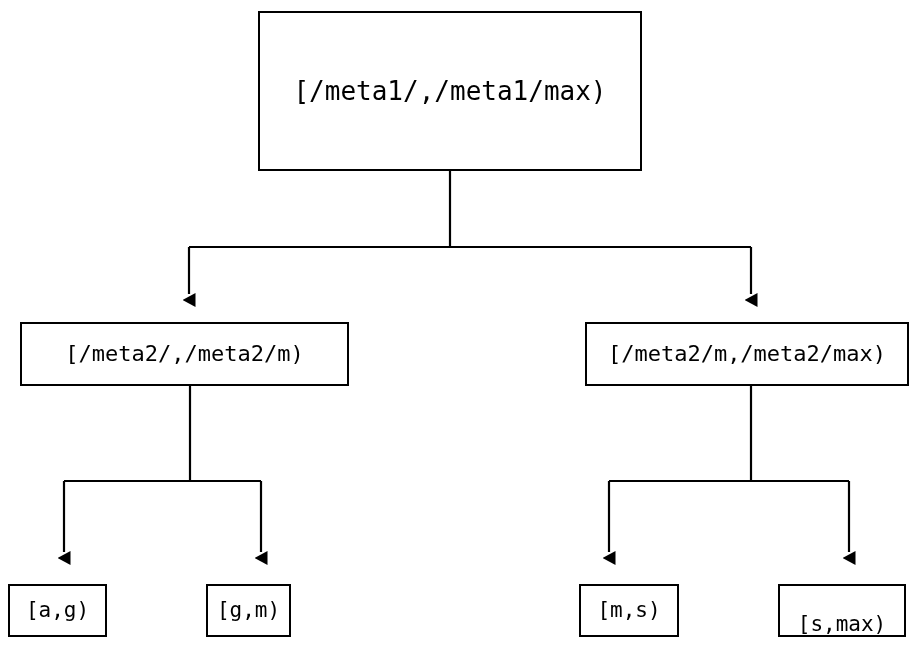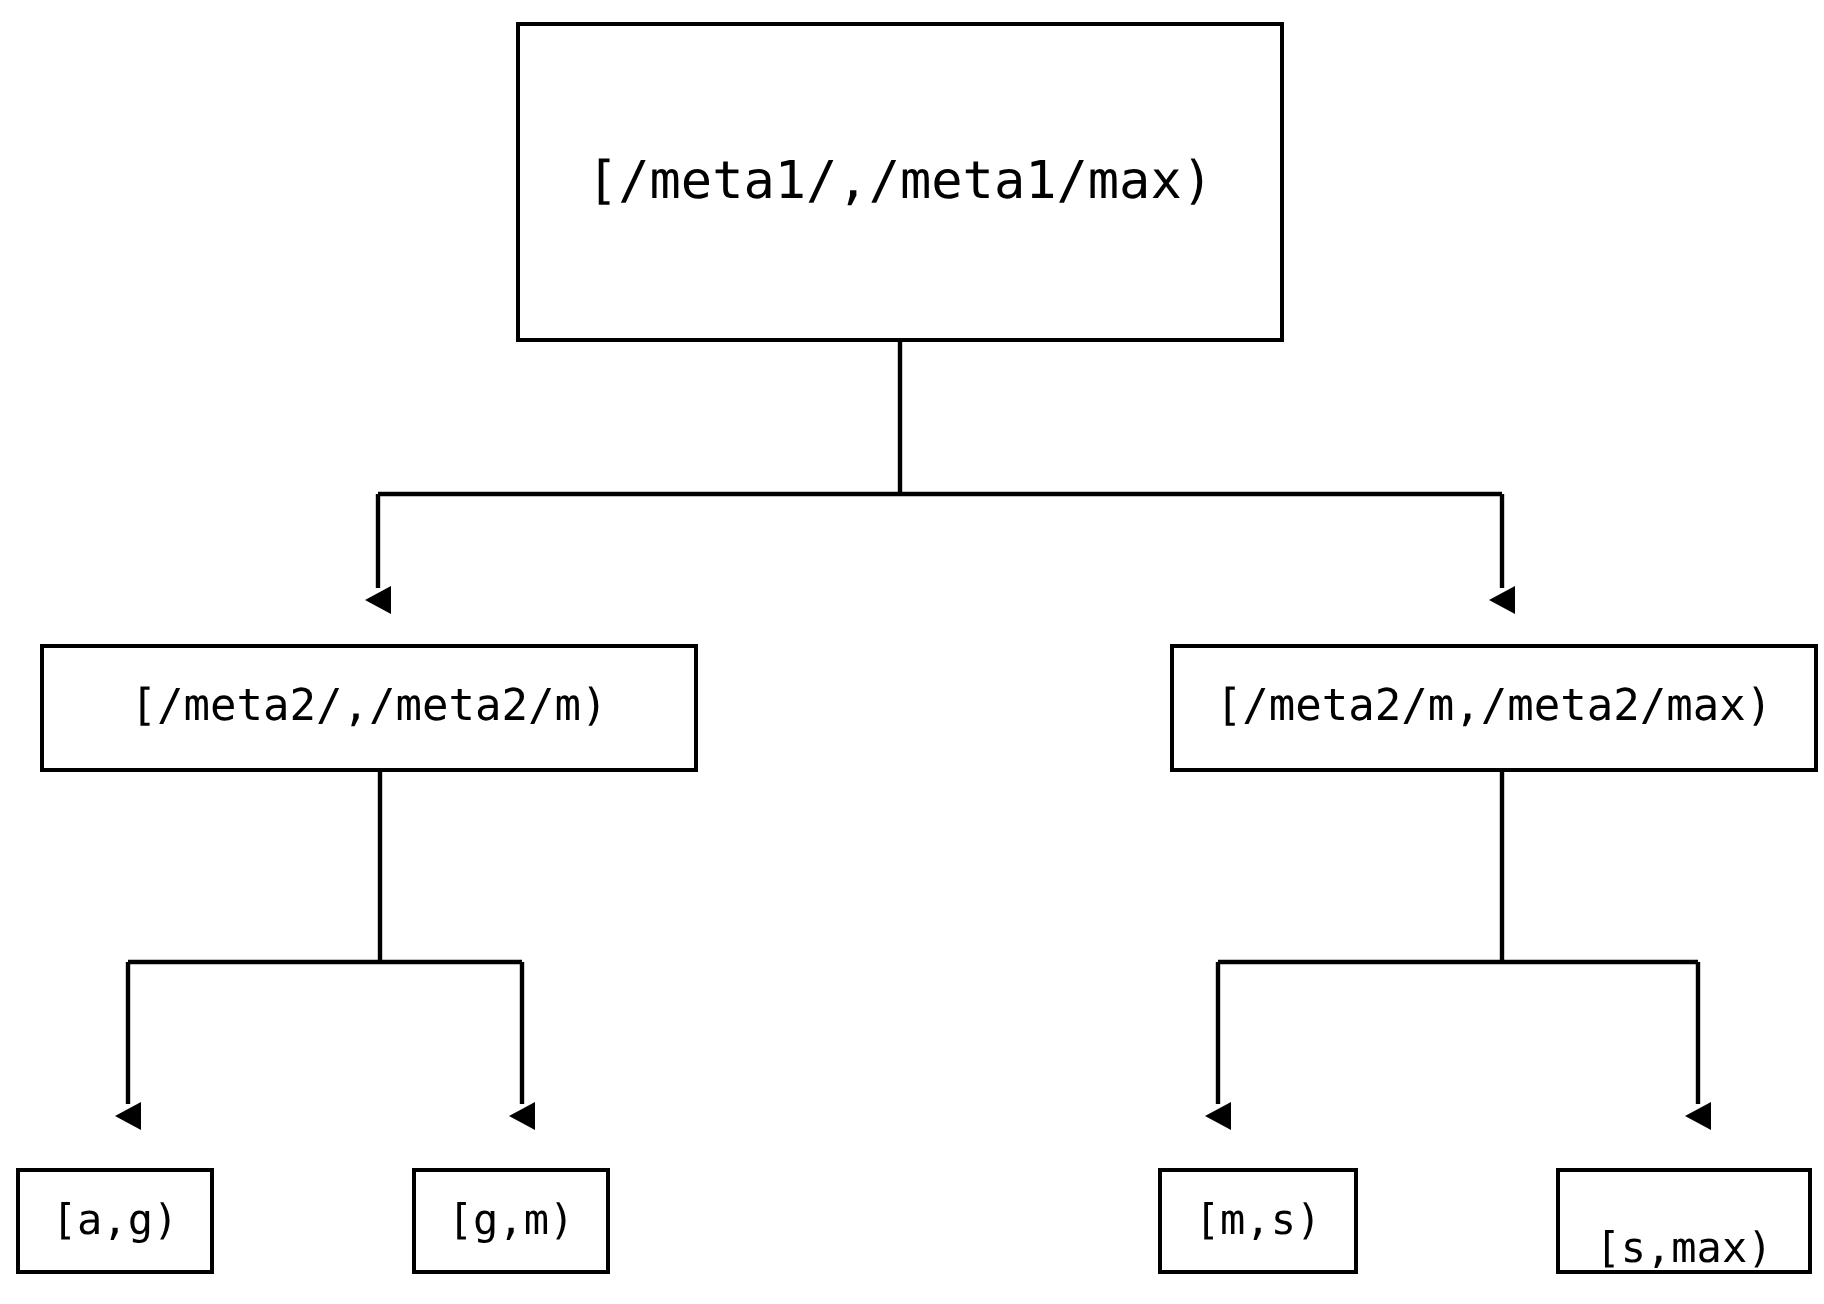--- a/index.html
+++ b/index.html
@@ -56,21 +56,21 @@
   .node-mid-left  { left: 20px;  width: 329px; }
   .node-mid-right { left: 585px; width: 324px; }
 
   .node-leaf {
     top: 584px;
     height: 53px;
   }
   .node-leaf .node-label { font-size: 21px; }
 
   .node-leaf-1 { left: 8px;   width: 99px;  }
-  .node-leaf-2 { left: 206px; width: 99px; justify-content: center;  }
+  .node-leaf-2 { left: 206px; width: 85px; justify-content: center;  }
   .node-leaf-3 { left: 551px; width: 100px; margin-left: 28px; }
   .node-leaf-4 { left: 778px; width: 128px; align-items: flex-end; }
 </style>
 </head>
 <body>
 
 <div id="canvas">
 
   <svg id="edge-layer" viewBox="0 0 912 652" width="912" height="652" xmlns="http://www.w3.org/2000/svg">
     <defs>

